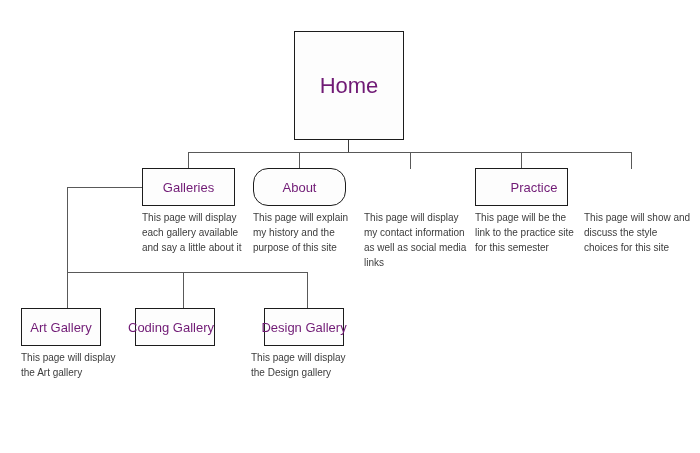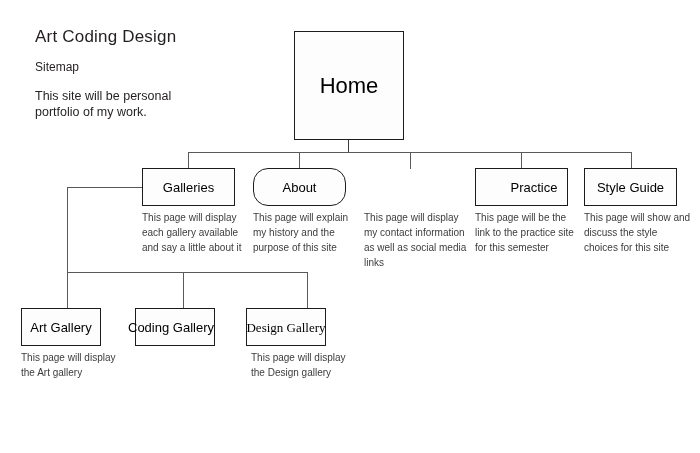--- a/index.html
+++ b/index.html
@@ -49,21 +49,21 @@
     box-sizing: border-box;
     background: #fdfdfd;
     border: 1.4px solid #1c1c1c;
     display: flex;
     align-items: center;
     justify-content: center;
     z-index: 3;
   }
   .node-label {
     font-size: 13px;
-    color: #000000;
+    color: #701a75;
     line-height: 1;
     white-space: nowrap;
   }
   #node-home { left: 294px; top: 31px; width: 110px; height: 109px; }
   #node-home .node-label { font-size: 22px; }
 
   .node-lvl2 { top: 168px; width: 93px; height: 38px; text-align: right; }
   .node-lvl3 { top: 308px; width: 80px; height: 38px; }
 
   
@@ -85,25 +85,20 @@
   }
   .line-v { width: 1px; }
   .line-h { height: 1px; }
   .line-dark { background: #3a3a3a; }
 </style>
 </head>
 <body>
 
 <div id="canvas">
 
-  <div id="header-block">
-    <div id="page-title">Art Coding Design</div>
-    <div id="page-subtitle">Sitemap</div>
-    <div id="page-intro">This site will be personal portfolio of my work.</div>
-  </div>
 
   <div class="line line-v line-dark" style="left:348px; top:140px; height:13px;"></div>
 
   <div class="line line-h" style="left:188px; top:152px; width:443px;"></div>
 
   <div class="line line-v" style="left:188px; top:152px; height:17px;"></div>
   <div class="line line-v" style="left:299px; top:152px; height:17px;"></div>
   <div class="line line-v" style="left:410px; top:152px; height:17px;"></div>
   <div class="line line-v" style="left:521px; top:152px; height:17px;"></div>
   <div class="line line-v" style="left:631px; top:152px; height:17px;"></div>
@@ -122,36 +117,33 @@
 
   <div class="node node-lvl2" style="left:142px;">
     <span class="node-label">Galleries</span>
   </div>
   <div class="node node-lvl2" style="left:253px;border-radius:15px;">
     <span class="node-label">About</span>
   </div>
   <div class="node node-lvl2" style="left:475px;padding-left:25px;">
     <span class="node-label">Practice</span>
   </div>
-  <div class="node node-lvl2" style="left:584px;">
-    <span class="node-label">Style Guide</span>
-  </div>
 
   <div class="desc desc-lvl2" style="left:142px;">This page will display each gallery available and say a little about it</div>
   <div class="desc desc-lvl2" style="left:253px;">This page will explain my history and the purpose of this site</div>
   <div class="desc desc-lvl2" style="left:364px;">This page will display my contact information as well as social media links</div>
   <div class="desc desc-lvl2" style="left:475px;">This page will be the link to the practice site for this semester</div>
   <div class="desc desc-lvl2" style="left:584px;">This page will show and discuss the style choices for this site</div>
 
   <div class="node node-lvl3" style="left:21px;">
     <span class="node-label">Art Gallery</span>
   </div>
   <div class="node node-lvl3" style="left:135px;justify-content:flex-end;">
     <span class="node-label">Coding Gallery</span>
   </div>
-  <div class="node node-lvl3" style="left:246px;font-family:Liberation Serif, serif;">
+  <div class="node node-lvl3" style="left:264px;">
     <span class="node-label">Design Gallery</span>
   </div>
 
   <div class="desc desc-lvl3" style="left:21px;">This page will display the Art gallery</div>
   <div class="desc desc-lvl3" style="left:251px;">This page will display the Design gallery</div>
 
 </div>
 
 </body></html>

